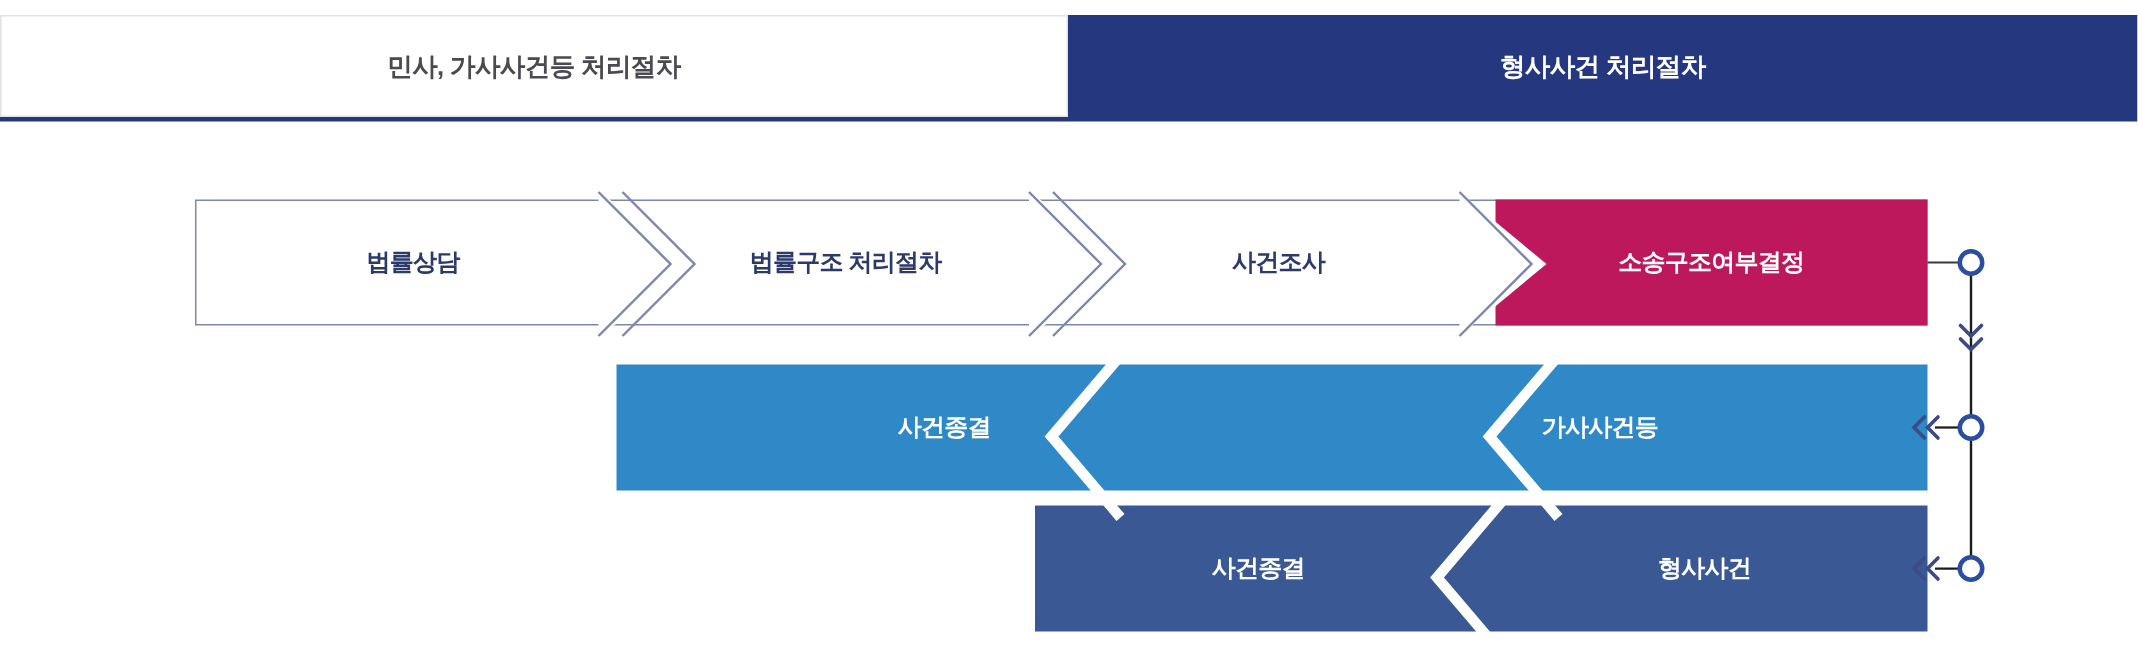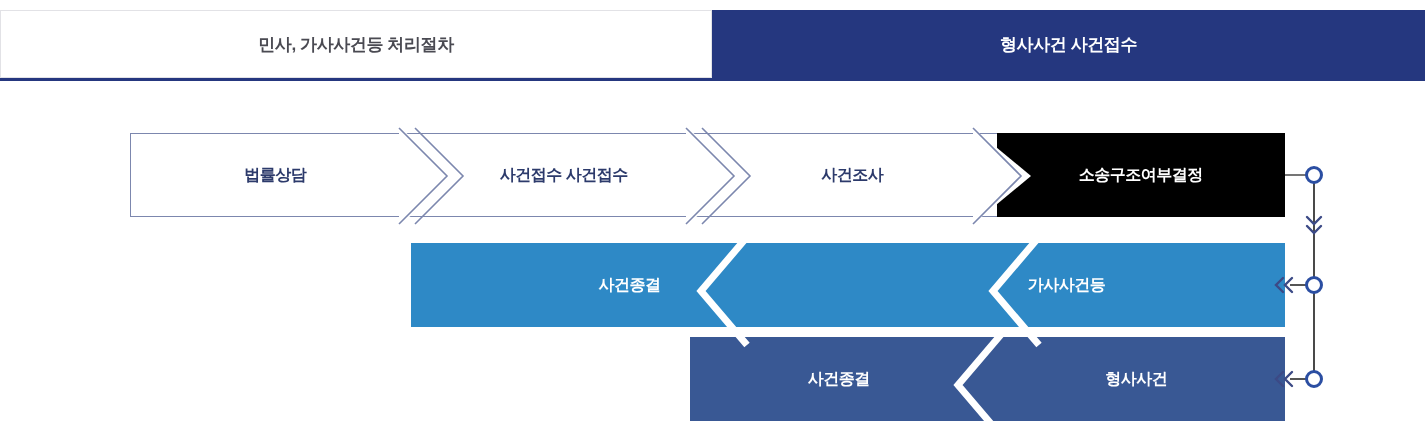--- a/index.html
+++ b/index.html
@@ -91,21 +91,21 @@
   
   .band.row1 {
     left: 130px;
     top: 55px;
     width: 1155px;
     background: #ffffff;
     border: 1px solid #7c87ae;
   }
   .band.row1 .cell { color: #2c3a6b; font-weight: 700; }
   .band.row1 .cell.filled {
-    background: #000000;
+    background: #be185d;
     color: #ffffff;
     margin: -1px -1px -1px 0;
   }
 
   
   .band.row2 {
     left: 411px;
     top: 165px;
     width: 874px;
     background: #2e89c6;
@@ -155,34 +155,34 @@
   svg { display: block; overflow: visible; }
 </style>
 </head>
 <body>
 
 <div class="tabbar">
   <div class="tab inactive">
     <span>민사, 가사사건등 처리절차</span>
   </div>
   <div class="tab active">
-    <span>형사사건 사건접수</span>
+    <span>형사사건 처리절차</span>
   </div>
 </div>
 <div class="tabbar-underline"></div>
 
 <div class="flow">
 
   <div class="band row1">
     <div class="cells">
       <div class="cell">
         <span class="cell-label">법률상담</span>
       </div>
       <div class="cell">
-        <span class="cell-label">사건접수 사건접수</span>
+        <span class="cell-label">법률구조 처리절차</span>
       </div>
       <div class="cell">
         <span class="cell-label">사건조사</span>
       </div>
       <div class="cell filled">
         <span class="cell-label">소송구조여부결정</span>
       </div>
     </div>
 
     <svg class="sep right-1" viewBox="0 0 70 96">

